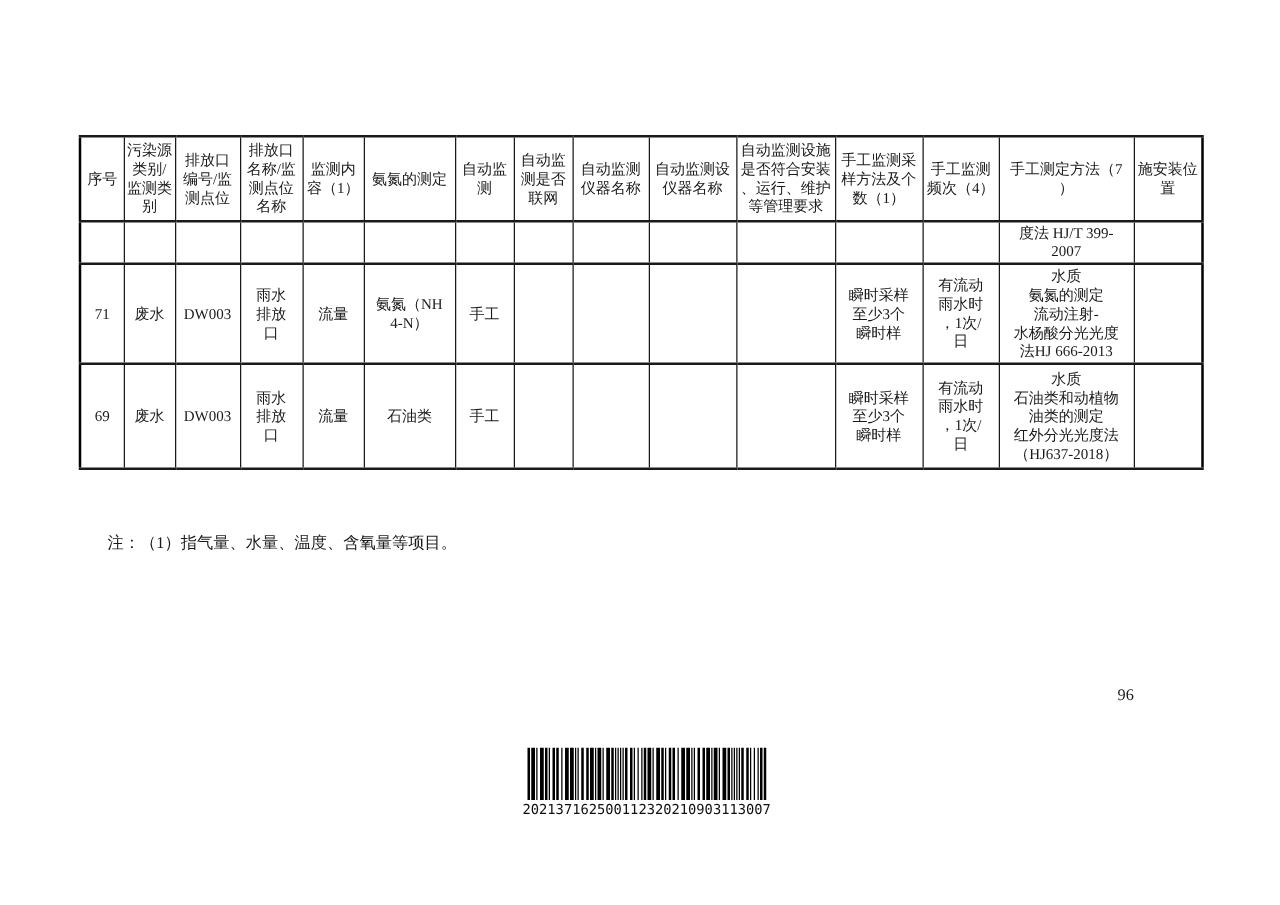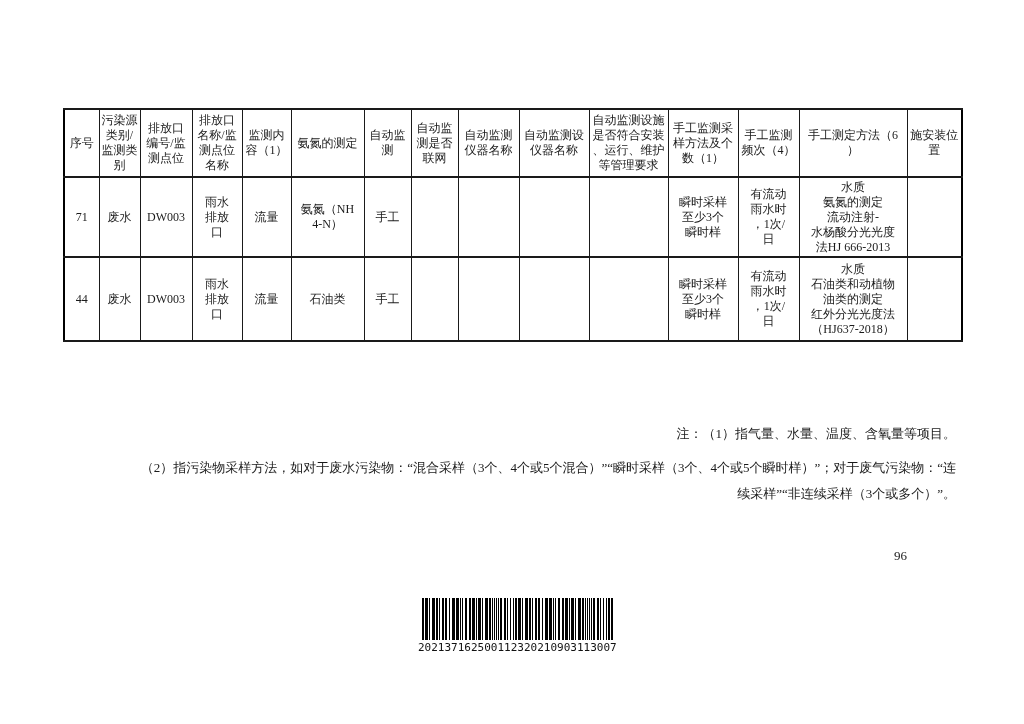--- a/index.html
+++ b/index.html
@@ -24,21 +24,21 @@
     white-space:pre-line; overflow:hidden;
     font-family:"Liberation Serif","DejaVu Serif",serif;
   }
   tr.hdr-row   { height:68px; }
   tr.carryover { height:34px; }
   tr.row-58    { height:80px; }
   tr.row-59    { height:84px; }
 
   .note {
     position:absolute; left:86px; width:870px;
-    font-size:13px; line-height:26px; white-space:pre-line;text-align:right;
+    font-size:13px; line-height:26px; white-space:pre-line;
   }
   .note-1 { top:421px; }
   .note-2 { top:455px; }
 
   .page-number {
     position:absolute; left:894px; top:548px;
     font-size:13px;
   }
 
   .barcode {
@@ -107,26 +107,44 @@
 仪器名称</th>
         <th>自动监测设施
 是否符合安装
 、运行、维护
 等管理要求</th>
         <th>手工监测采
 样方法及个
 数（1）</th>
         <th>手工监测
 频次（4）</th>
-        <th>手工测定方法（6
+        <th>手工测定方法（7
 ）</th>
         <th>施安装位置</th>
       </tr>
     </thead>
     <tbody>
+      <tr class="carryover">
+        <td></td>
+        <td></td>
+        <td></td>
+        <td></td>
+        <td></td>
+        <td></td>
+        <td></td>
+        <td></td>
+        <td></td>
+        <td></td>
+        <td></td>
+        <td></td>
+        <td></td>
+        <td>度法 HJ/T 399-
+2007</td>
+        <td></td>
+      </tr>
       <tr class="row-58">
         <td>71</td>
         <td>废水</td>
         <td>DW003</td>
         <td>雨水
 排放
 口</td>
         <td>流量</td>
         <td>氨氮（NH
 4-N）</td>
@@ -143,21 +161,21 @@
 ，1次/
 日</td>
         <td>水质
 氨氮的测定
 流动注射-
 水杨酸分光光度
 法HJ 666-2013</td>
         <td></td>
       </tr>
       <tr class="row-59">
-        <td>44</td>
+        <td>69</td>
         <td>废水</td>
         <td>DW003</td>
         <td>雨水
 排放
 口</td>
         <td>流量</td>
         <td>石油类</td>
         <td>手工</td>
         <td></td>
         <td></td>
@@ -174,22 +192,20 @@
 石油类和动植物
 油类的测定
 红外分光光度法
 （HJ637-2018）</td>
         <td></td>
       </tr>
     </tbody>
   </table>
 
   <div class="note note-1">注：（1）指气量、水量、温度、含氧量等项目。</div>
-  <div class="note note-2">（2）指污染物采样方法，如对于废水污染物：“混合采样（3个、4个或5个混合）”“瞬时采样（3个、4个或5个瞬时样）”；对于废气污染物：“连
-续采样”“非连续采样（3个或多个）”。</div>
 
   <div class="page-number">96</div>
 
   <div class="barcode">
     <div class="barcode-bars"><i style="width:2px;margin-right:1px"></i><i style="width:3px;margin-right:1px"></i><i style="width:1px;margin-right:2px"></i><i style="width:3px;margin-right:1px"></i><i style="width:2px;margin-right:1px"></i><i style="width:1px;margin-right:2px"></i><i style="width:2px;margin-right:1px"></i><i style="width:2px;margin-right:2px"></i><i style="width:1px;margin-right:2px"></i><i style="width:3px;margin-right:1px"></i><i style="width:3px;margin-right:1px"></i><i style="width:1px;margin-right:1px"></i><i style="width:1px;margin-right:2px"></i><i style="width:2px;margin-right:2px"></i><i style="width:2px;margin-right:1px"></i><i style="width:3px;margin-right:1px"></i><i style="width:1px;margin-right:1px"></i><i style="width:3px;margin-right:1px"></i><i style="width:1px;margin-right:2px"></i><i style="width:3px;margin-right:1px"></i><i style="width:2px;margin-right:1px"></i><i style="width:1px;margin-right:1px"></i><i style="width:1px;margin-right:1px"></i><i style="width:1px;margin-right:1px"></i><i style="width:1px;margin-right:1px"></i><i style="width:2px;margin-right:2px"></i><i style="width:2px;margin-right:1px"></i><i style="width:1px;margin-right:2px"></i><i style="width:1px;margin-right:2px"></i><i style="width:1px;margin-right:1px"></i><i style="width:2px;margin-right:1px"></i><i style="width:3px;margin-right:1px"></i><i style="width:1px;margin-right:2px"></i><i style="width:3px;margin-right:1px"></i><i style="width:2px;margin-right:1px"></i><i style="width:1px;margin-right:2px"></i><i style="width:2px;margin-right:1px"></i><i style="width:2px;margin-right:2px"></i><i style="width:1px;margin-right:2px"></i><i style="width:3px;margin-right:1px"></i><i style="width:3px;margin-right:1px"></i><i style="width:1px;margin-right:1px"></i><i style="width:1px;margin-right:2px"></i><i style="width:2px;margin-right:2px"></i><i style="width:2px;margin-right:1px"></i><i style="width:3px;margin-right:1px"></i><i style="width:1px;margin-right:1px"></i><i style="width:3px;margin-right:1px"></i><i style="width:1px;margin-right:2px"></i><i style="width:3px;margin-right:1px"></i><i style="width:2px;margin-right:1px"></i><i style="width:1px;margin-right:1px"></i><i style="width:1px;margin-right:1px"></i><i style="width:1px;margin-right:1px"></i><i style="width:1px;margin-right:1px"></i><i style="width:2px;margin-right:2px"></i><i style="width:2px;margin-right:1px"></i><i style="width:1px;margin-right:2px"></i><i style="width:1px;margin-right:2px"></i><i style="width:1px;margin-right:1px"></i><i style="width:2px;margin-right:1px"></i><i style="width:2px"></i></div>
     <div class="barcode-number">202137162500112320210903113007</div>
   </div>
 
 </div>
 

